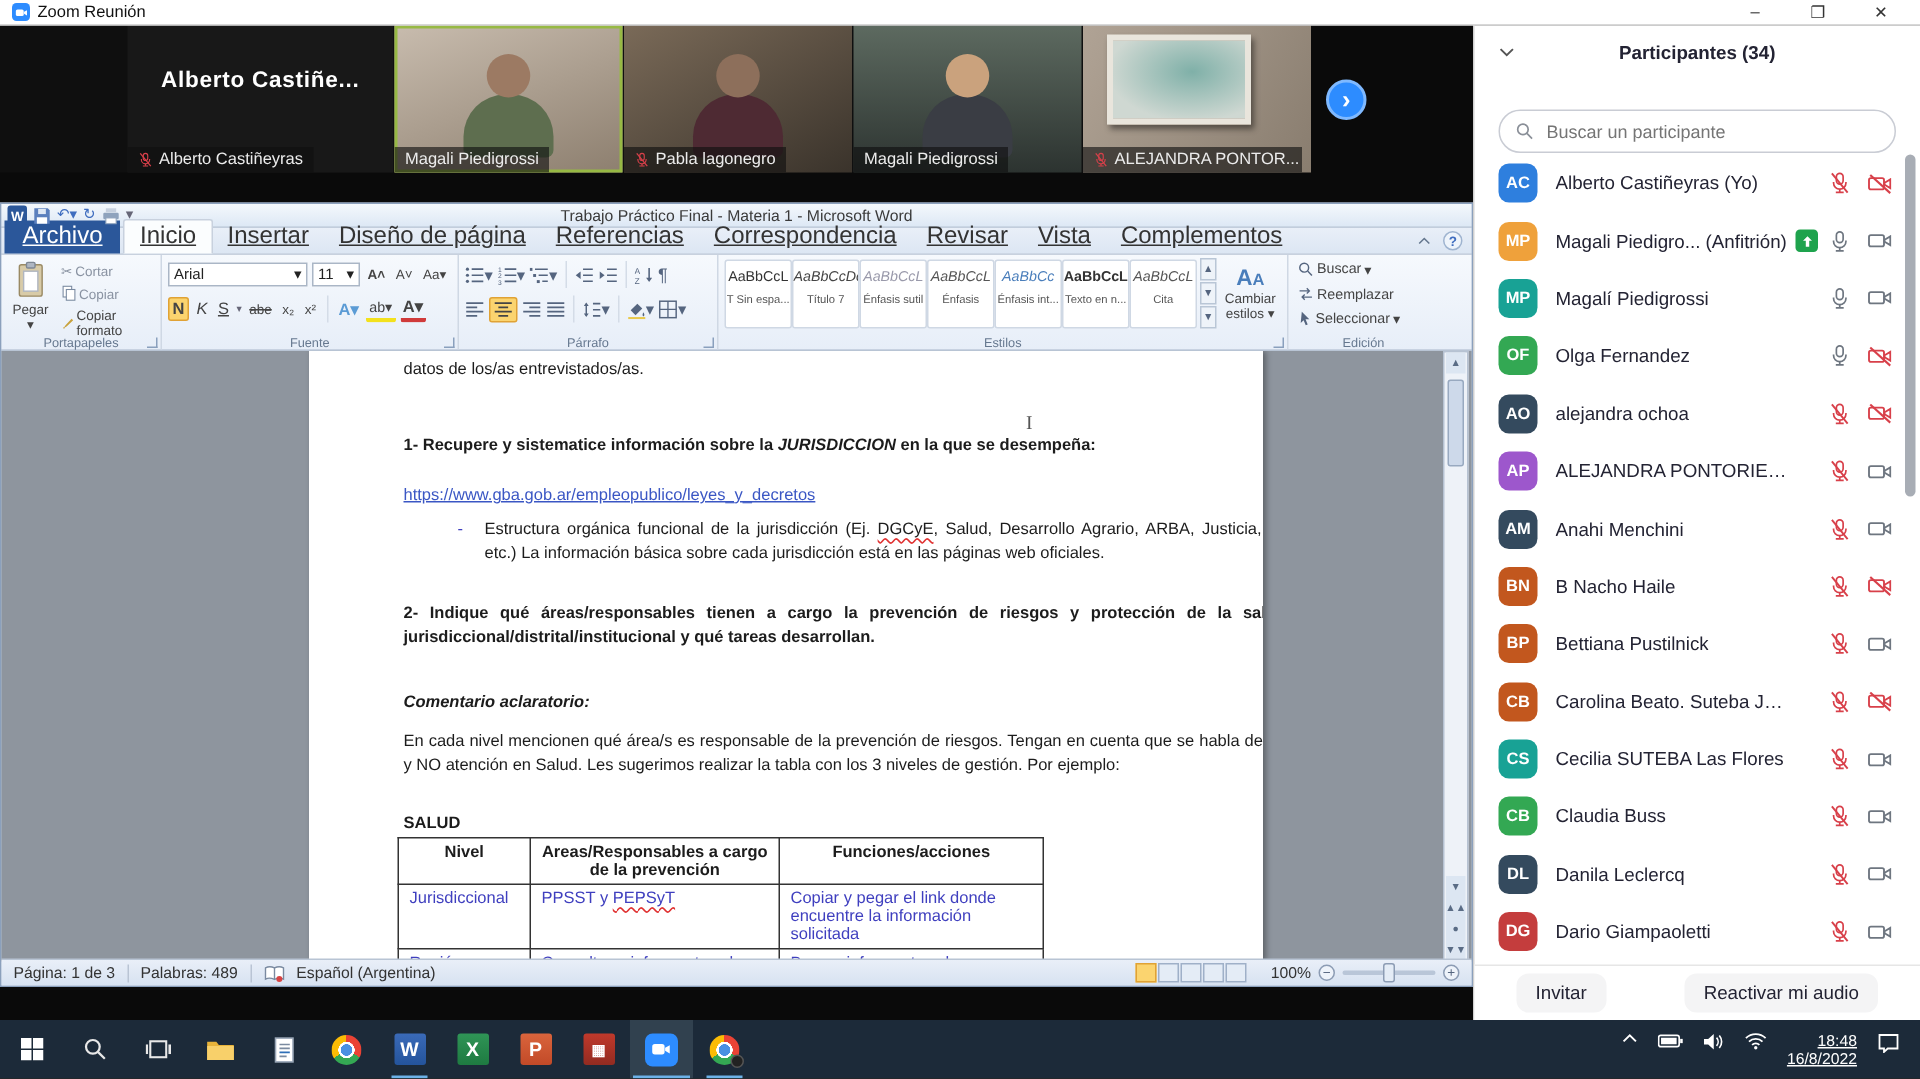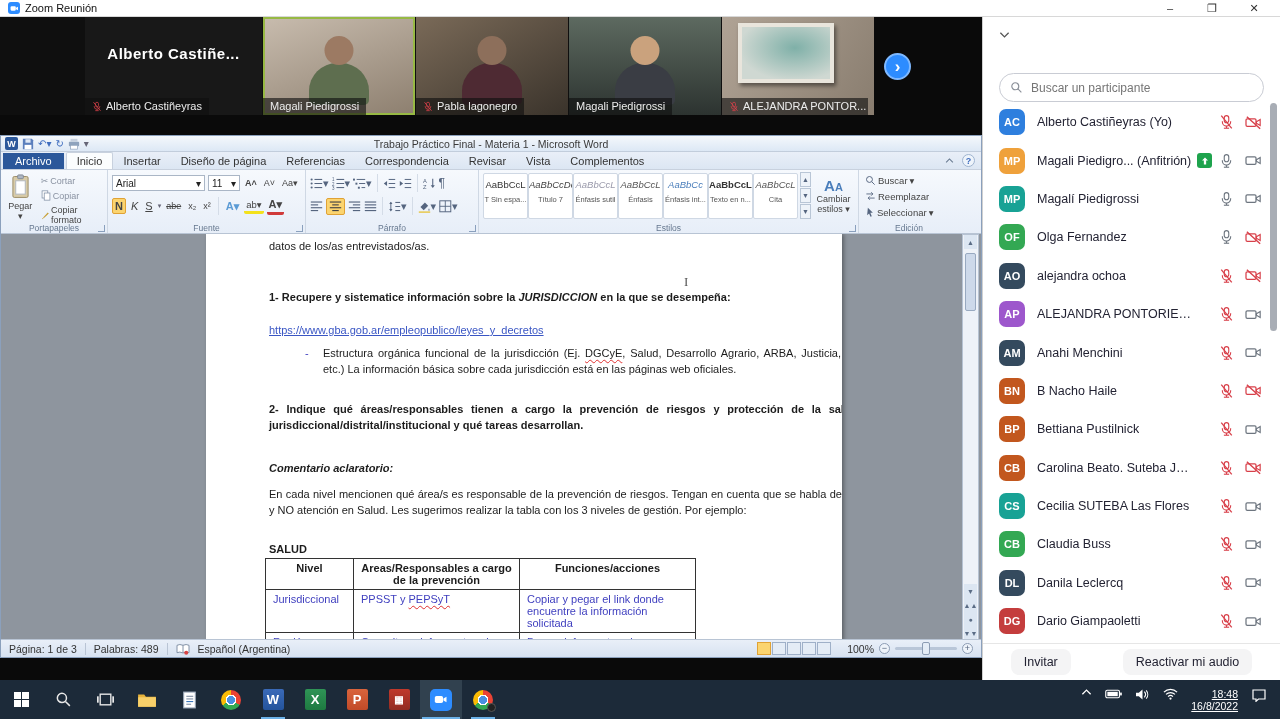--- a/index.html
+++ b/index.html
@@ -44,21 +44,21 @@
     border:1px solid #8ba0bc;font-size:11px;color:#333;}
   .wtitle{position:relative;height:16px;background:linear-gradient(#f4f8fc,#dde8f5);
     border-bottom:1px solid #c2cddc;display:flex;align-items:center;padding:0 4px;gap:4px;}
   .wtitle .cap{position:absolute;left:0;right:0;text-align:center;font-size:10.5px;color:#3a3a3a;}
   .qat{display:flex;align-items:center;gap:4px;z-index:2;}
   .wlogo{width:13px;height:13px;background:#2b579a;color:#fff;font-size:9px;font-weight:bold;
     display:inline-flex;align-items:center;justify-content:center;border-radius:2px;}
   .qic{font-size:10px;color:#3f6dbf;line-height:1;}
   .wtabs{position:relative;height:18px;background:linear-gradient(#e9eff8,#dce6f3);
     display:flex;align-items:flex-end;padding-left:2px;border-bottom:1px solid #c8d1de;}
-  .wtab{padding:2px 10px 2px;font-size:11px;color:#333;cursor:pointer;}
+  .wtab{padding:2px 10px 2px;font-size:16px;color:#333;cursor:pointer;text-decoration:underline;}
   .wtab.file{background:#2b579a;color:#fff;margin-right:2px;padding:2px 12px;}
   .wtab.on{background:#fbfdfe;border:1px solid #c8d1de;border-bottom:none;border-radius:2px 2px 0 0;}
   .wtabs .rc{position:absolute;right:6px;top:2px;display:flex;gap:8px;align-items:center;}
   .helpq{width:13px;height:13px;border-radius:50%;background:#eef4fb;border:1px solid #9fb4d0;
     color:#3f6dbf;font-size:9px;font-weight:bold;display:inline-flex;align-items:center;justify-content:center;}
 
   .ribbon{position:relative;height:64px;background:linear-gradient(#f6f9fd,#e7eef8);
     border-bottom:1px solid #b8c4d4;display:flex;}
   .rg{position:relative;border-right:1px solid #cfd8e4;padding:2px 4px 13px;flex:none;}
   .rg .gl{position:absolute;bottom:0;left:0;right:0;text-align:center;font-size:8.5px;color:#66788f;}
@@ -728,20 +728,21 @@
         </span>
       </div>
     </div>
   </div>
 
   <div class="panel">
     <div class="phead">
       <svg class="chev" width="11" height="8">
           <use href="#sy-chevd"></use>
         </svg>
+      <span class="t">Participantes (34)</span>
     </div>
     <div class="psearch">
       <svg width="13" height="13" style="color:#8a8f98">
           <use href="#sy-mag"></use>
         </svg>
       <input placeholder="Buscar un participante" style="">
     </div>
     <div class="plist">
 
       <div class="p-row">

